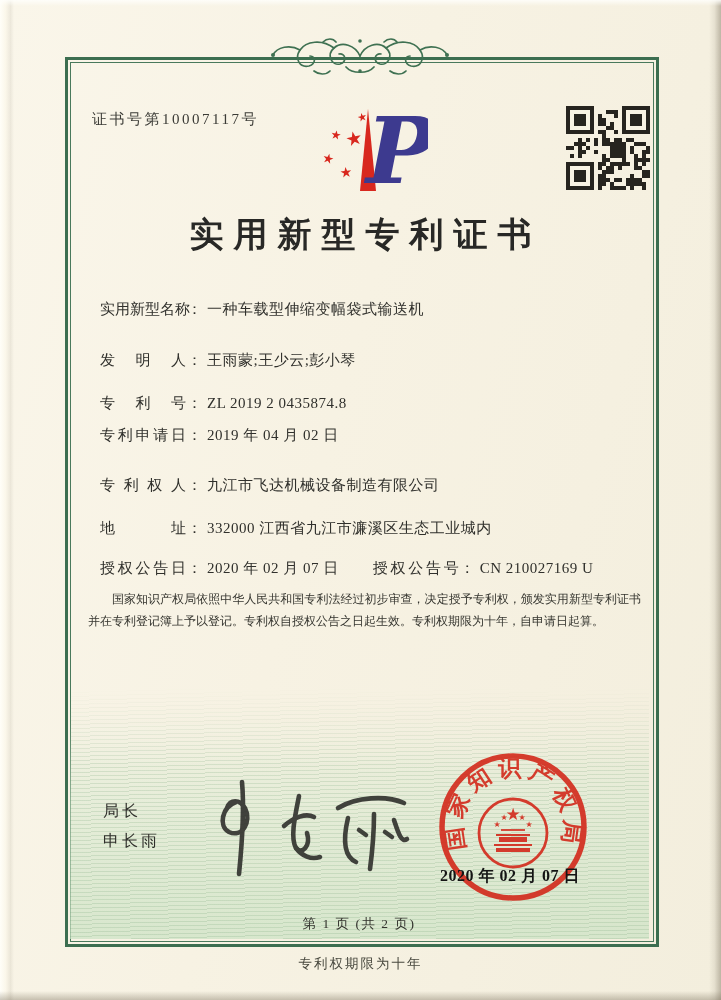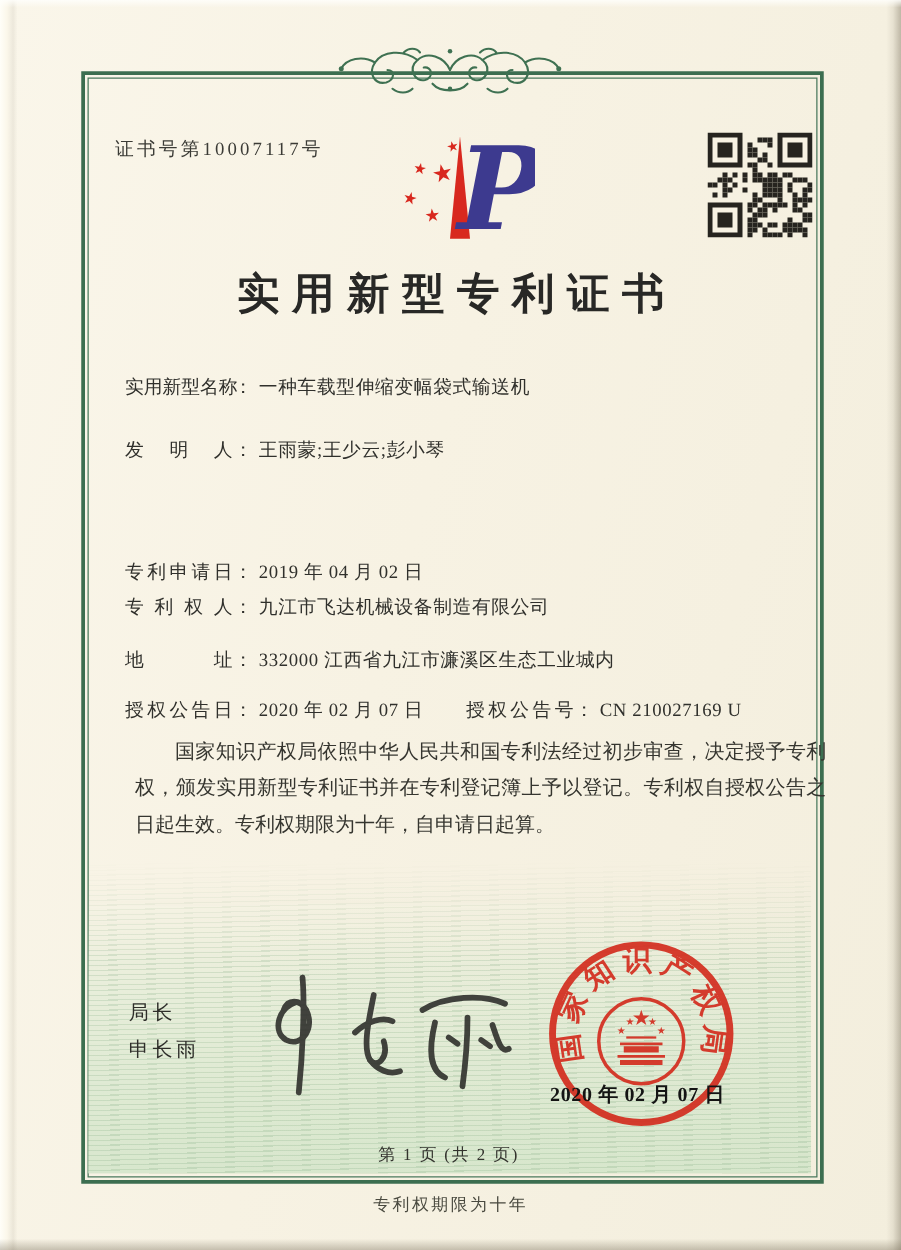--- a/index.html
+++ b/index.html
@@ -33,26 +33,26 @@
   .logo{position:absolute;left:306px;top:99px;width:122px;height:97px;}
   .qr{position:absolute;left:566px;top:106px;width:84px;height:84px;}
 
   .title{position:absolute;top:212px;left:0;width:100%;text-align:center;
     font-size:34px;font-weight:bold;letter-spacing:10px;text-indent:10px;color:#282826;}
 
   .field-row{position:absolute;left:100px;font-size:15px;white-space:nowrap;color:#30302c;}
   .flabel{display:inline-block;width:86px;text-align:justify;text-align-last:justify;}
   .colon{display:inline-block;margin:0 5px 0 1px;}
   .fvalue{letter-spacing:.5px;}
-  .row-0{top:300px}.row-1{top:351px}.row-2{top:394px}.row-3{top:448px}
+  .row-0{top:300px}.row-1{top:351px}.row-2{top:394px}.row-3{top:426px}
   .row-4{top:476px}.row-5{top:519px}.row-6{top:559px}
   .pair2{margin-left:34px;}
 
-  .body-text{position:absolute;left:108px;top:588px;width:553px;font-size:16px;
-    line-height:1.84;text-align:justify;color:#35352f;font-family:Liberation Mono, monospace;}
+  .body-text{position:absolute;left:88px;top:588px;width:553px;font-size:12px;
+    line-height:1.84;text-align:justify;color:#35352f;}
   .body-text p{margin:0;text-indent:2em;}
 
   .director{position:absolute;left:103px;top:796px;font-size:16px;letter-spacing:3px;color:#2e2e2a;line-height:1.85;}
   .signature{position:absolute;left:196px;top:772px;width:230px;height:115px;}
 
   .seal{position:absolute;left:431px;top:745px;width:164px;height:164px;opacity:.9;}
   .seal-date{position:absolute;left:440px;top:866px;font-size:16px;font-weight:bold;
     letter-spacing:.5px;color:#141414;}
 
   .page-indicator{position:absolute;left:65px;top:915px;width:588px;text-align:center;
@@ -245,20 +245,23 @@
     </svg>
 
   <div class="title">实用新型专利证书</div>
 
   <div class="field-row row-0">
     <span class="flabel">实用新型名称</span><span class="colon">：</span><span class="fvalue">一种车载型伸缩变幅袋式输送机</span>
   </div>
   <div class="field-row row-1">
     <span class="flabel">发明人</span><span class="colon">：</span><span class="fvalue">王雨蒙;王少云;彭小琴</span>
   </div>
+  <div class="field-row row-2">
+    <span class="flabel">专利号</span><span class="colon">：</span><span class="fvalue">ZL 2019 2 0435874.8</span>
+  </div>
   <div class="field-row row-3">
     <span class="flabel">专利申请日</span><span class="colon">：</span><span class="fvalue">2019 年 04 月 02 日</span>
   </div>
   <div class="field-row row-4">
     <span class="flabel">专利权人</span><span class="colon">：</span><span class="fvalue">九江市飞达机械设备制造有限公司</span>
   </div>
   <div class="field-row row-5">
     <span class="flabel">地址</span><span class="colon">：</span><span class="fvalue">332000 江西省九江市濂溪区生态工业城内</span>
   </div>
   <div class="field-row row-6">

